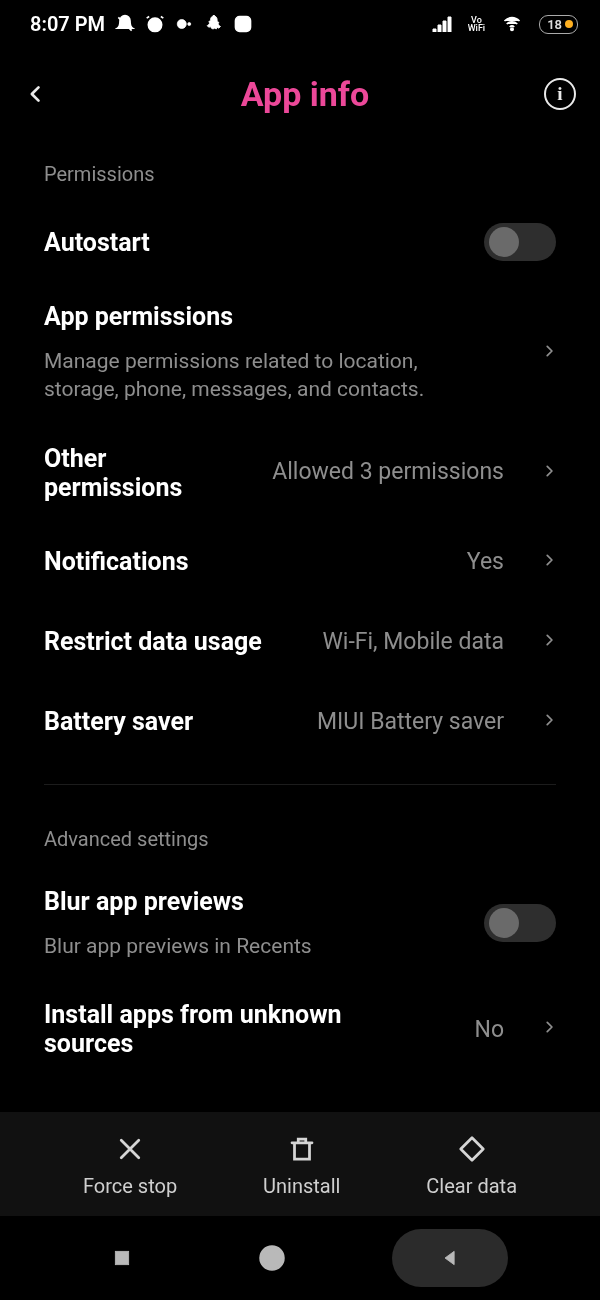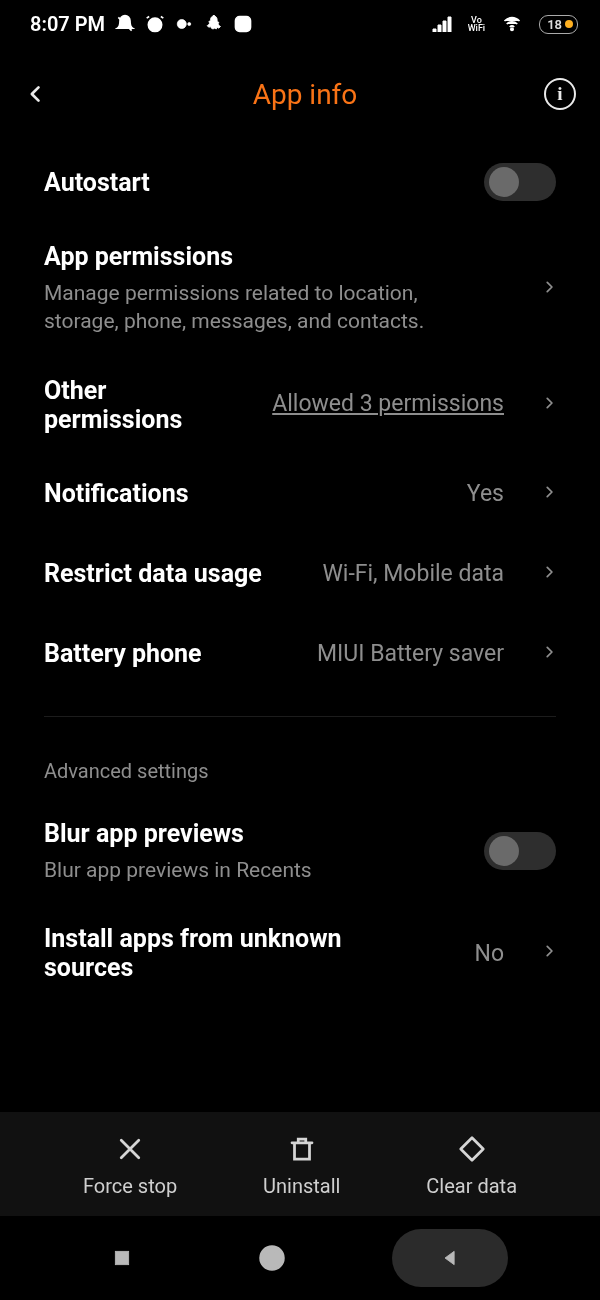--- a/index.html
+++ b/index.html
@@ -38,44 +38,44 @@
   .battery .dot { width: 8px; height: 8px; border-radius: 50%; background: #ffb020; }
 
   
   .header {
     display: flex;
     align-items: center;
     justify-content: space-between;
     padding: 28px 24px 28px 26px;
   }
   .back-btn { width: 40px; height: 40px; display:flex; align-items:center; justify-content:flex-start; }
-  .title-bar { font-size: 28px; font-weight: 400; color: #f97316; }
+  .title-bar { font-size: 34px; font-weight: 700; color: #ec4899; }
   .info-btn { width: 32px; height: 32px; border: 2.5px solid #eaeaea; border-radius: 50%;
               display:flex; align-items:center; justify-content:center; font-size: 19px;
               font-weight: 700; color:#eaeaea; font-family: Georgia, serif; }
 
   
   .content { padding: 0 0 200px 0; }
   .section-title {
     color: #8e8e8e; font-size: 20px; padding: 20px 44px 16px; font-weight: 400;
   }
   .row {
     padding: 20px 44px;
     display: flex;
     align-items: center;
     justify-content: space-between;
     gap: 28px;
     min-height: 80px;
   }
   .row .left { flex: 1; }
   .row .label { font-size: 25px; font-weight: 700; color: #fff; }
-  .row .sub { font-size: 21px; color: #8e8e8e; margin-top: 8px; line-height: 1.35; max-width: 440px; }
+  .row .sub { font-size: 21px; color: #8e8e8e; margin-top: 16px; line-height: 1.35; max-width: 440px; }
   .row .value { font-size: 23px; color: #8e8e8e; text-align: right; }
   .row .chev { margin-left: 10px; }
-  .multi-line-value { line-height: 1.25; text-decoration: underline; }
+  .multi-line-value { line-height: 1.25; }
 
   
   .toggle {
     width: 72px; height: 38px; background: #2e2e2e; border-radius: 30px; position: relative;
     flex-shrink: 0;
   }
   .toggle::after {
     content:""; position:absolute; width: 30px; height: 30px; border-radius: 50%;
     background: #6a6a6a; top: 4px; left: 5px;
   }
@@ -177,20 +177,21 @@
     <svg width="20" height="32" viewBox="0 0 24 24" fill="none" stroke="#eaeaea" stroke-width="3.2" stroke-linecap="round" stroke-linejoin="round">
         <polyline points="15 4 7 12 15 20"></polyline>
       </svg>
   </div>
   <div class="title-bar">App info</div>
   <div class="info-btn">i</div>
 </div>
 
 <div class="content">
 
+  <div class="section-title">Permissions</div>
 
   <div class="row">
     <div class="left">
         <div class="label">Autostart</div>
       </div>
     <div class="toggle"></div>
   </div>
 
   <div class="row">
     <div class="left">
@@ -229,21 +230,21 @@
         <div class="label">Restrict data usage</div>
       </div>
     <div class="value">Wi-Fi, Mobile data</div>
     <span class="chev"><svg width="14" height="22" viewBox="0 0 24 24" fill="none" stroke-width="3" stroke-linecap="round" stroke-linejoin="round">
           <polyline points="9 4 17 12 9 20"></polyline>
         </svg></span>
   </div>
 
   <div class="row">
     <div class="left">
-        <div class="label">Battery phone</div>
+        <div class="label">Battery saver</div>
       </div>
     <div class="value">MIUI Battery saver</div>
     <span class="chev"><svg width="14" height="22" viewBox="0 0 24 24" fill="none" stroke-width="3" stroke-linecap="round" stroke-linejoin="round">
           <polyline points="9 4 17 12 9 20"></polyline>
         </svg></span>
   </div>
 
   <div class="divider"></div>
 
   <div class="section-title">Advanced settings</div>

